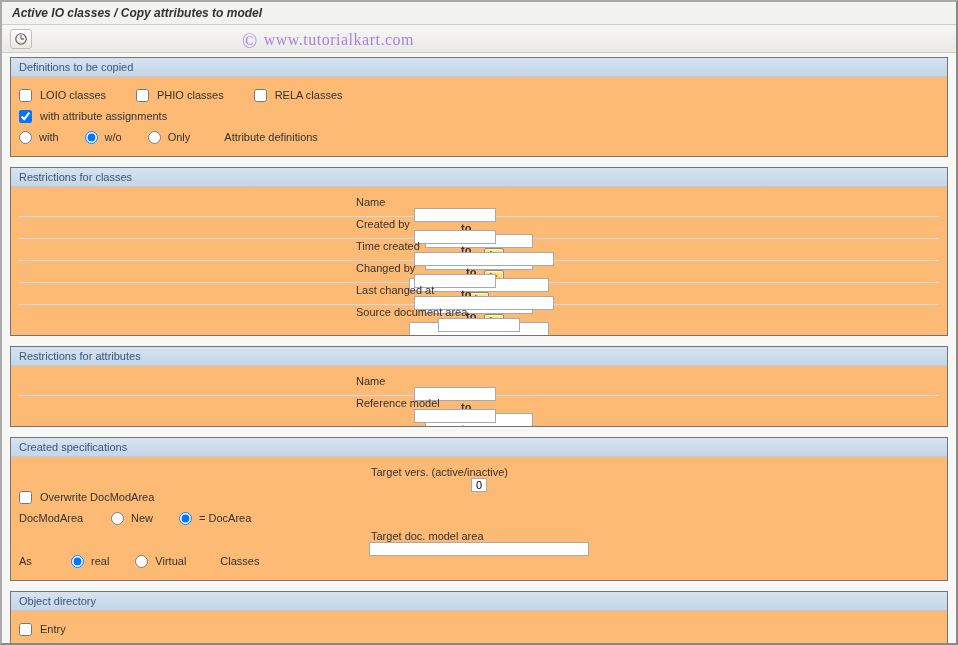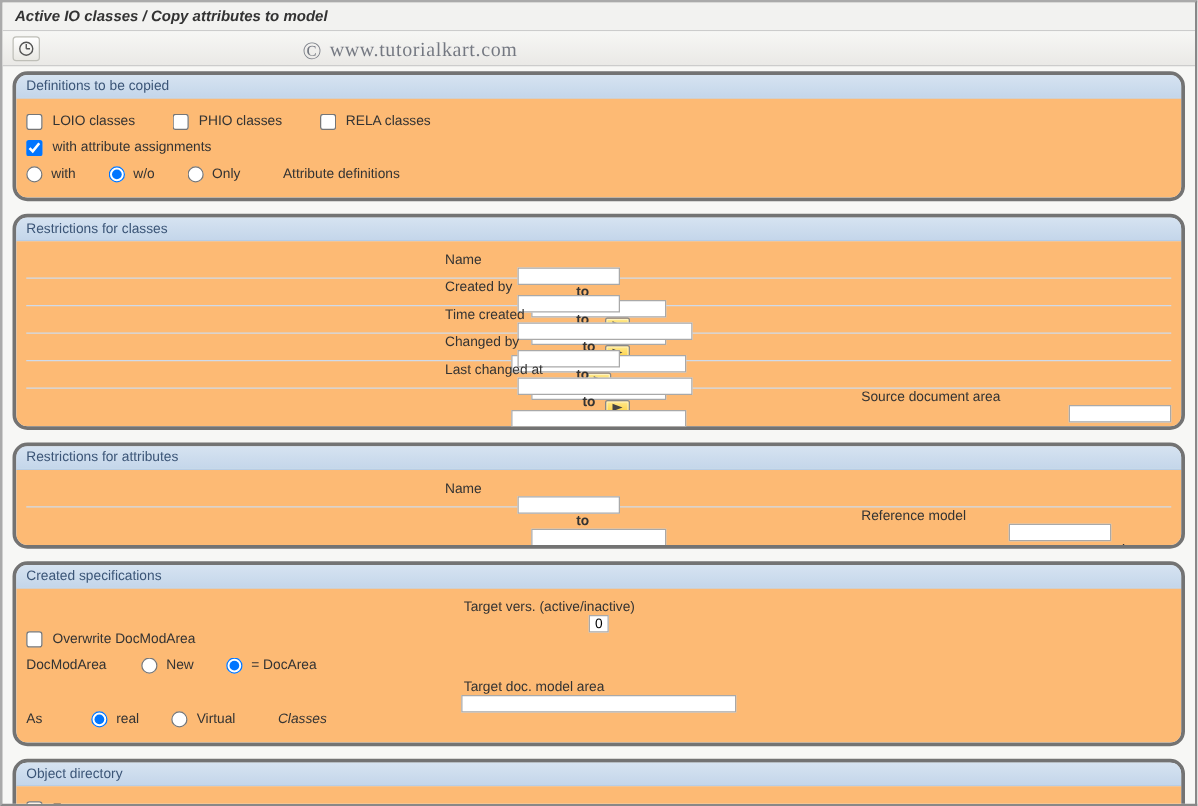--- a/index.html
+++ b/index.html
@@ -45,22 +45,22 @@
     background: linear-gradient(#fff,#e9e8e3);
     display: flex;
     align-items: center;
     justify-content: center;
     cursor: pointer;
   }
   .content {
     padding: 4px 8px;
   }
   .panel {
-    border: 3px solid #737373;
-    border-radius: 12px;
+    border: 1px solid #737373;
+    border-radius: 0;
     background: #e7eef5;
     margin-bottom: 10px;
     overflow: hidden;
   }
   .panel-title {
     background: linear-gradient(#d6e3f1,#c4d6ea);
     color: #3b5577;
     padding: 3px 8px;
     font-size: 11px;
     border-bottom: 1px solid #b8cde4;
@@ -79,21 +79,21 @@
   .cb { margin: 0 4px 0 0; }
   label.inline { display: inline-flex; align-items: center; gap: 4px; margin-right: 18px; }
   .field-row {
     display: flex;
     align-items: center;
     border-bottom: 1px solid #cfdbea;
     padding: 1px 0;
     height: 22px;
     flex-direction: column;
   }
-  .field-row:last-child { border-bottom: none; align-items: flex-end; }
+  .field-row:last-child { border-bottom: none; }
   .lbl {
     width: 250px;
     padding-left: 2px;
   }
   input[type="text"], input[type="text"].in {
     border: 1px solid #a9a9a9;
     background: #fff;
     height: 16px;
     font-size: 11px;
     padding: 0 2px;
@@ -119,21 +119,21 @@
     align-items:center;
     justify-content:center;
     margin-left: 30px;
     cursor: pointer;
     box-shadow: inset 0 0 0 1px #fff3c0;
   }
   .watermark {
     position: absolute;
     top: 28px;
     left: 240px;
-    color: #0f172a;
+    color: #6d28d9;
     opacity: .55;
     font-size: 16px;
     font-family: Georgia, serif;
     letter-spacing: .5px;
   }
   .watermark .c {
     font-size: 20px;
     vertical-align: middle;
     margin-right: 6px;
   }
@@ -326,21 +326,21 @@
         <div class="row">
           <span style="width:40px;">As</span>
           <label class="radio-group">
               <input type="radio" name="asclass" checked="" style="">
               <span>real</span>
             </label>
           <label class="radio-group">
               <input type="radio" name="asclass" style="">
               <span>Virtual</span>
             </label>
-          <span style="margin-left:8px;font-style:italic;">Classes</span>
+          <span style="margin-left:8px;">Classes</span>
         </div>
       </div>
     </div>
 
     <div class="panel">
       <div class="panel-title">Object directory</div>
       <div class="panel-body">
         <div class="row">
           <label class="inline">
               <input type="checkbox" class="cb" style="">

